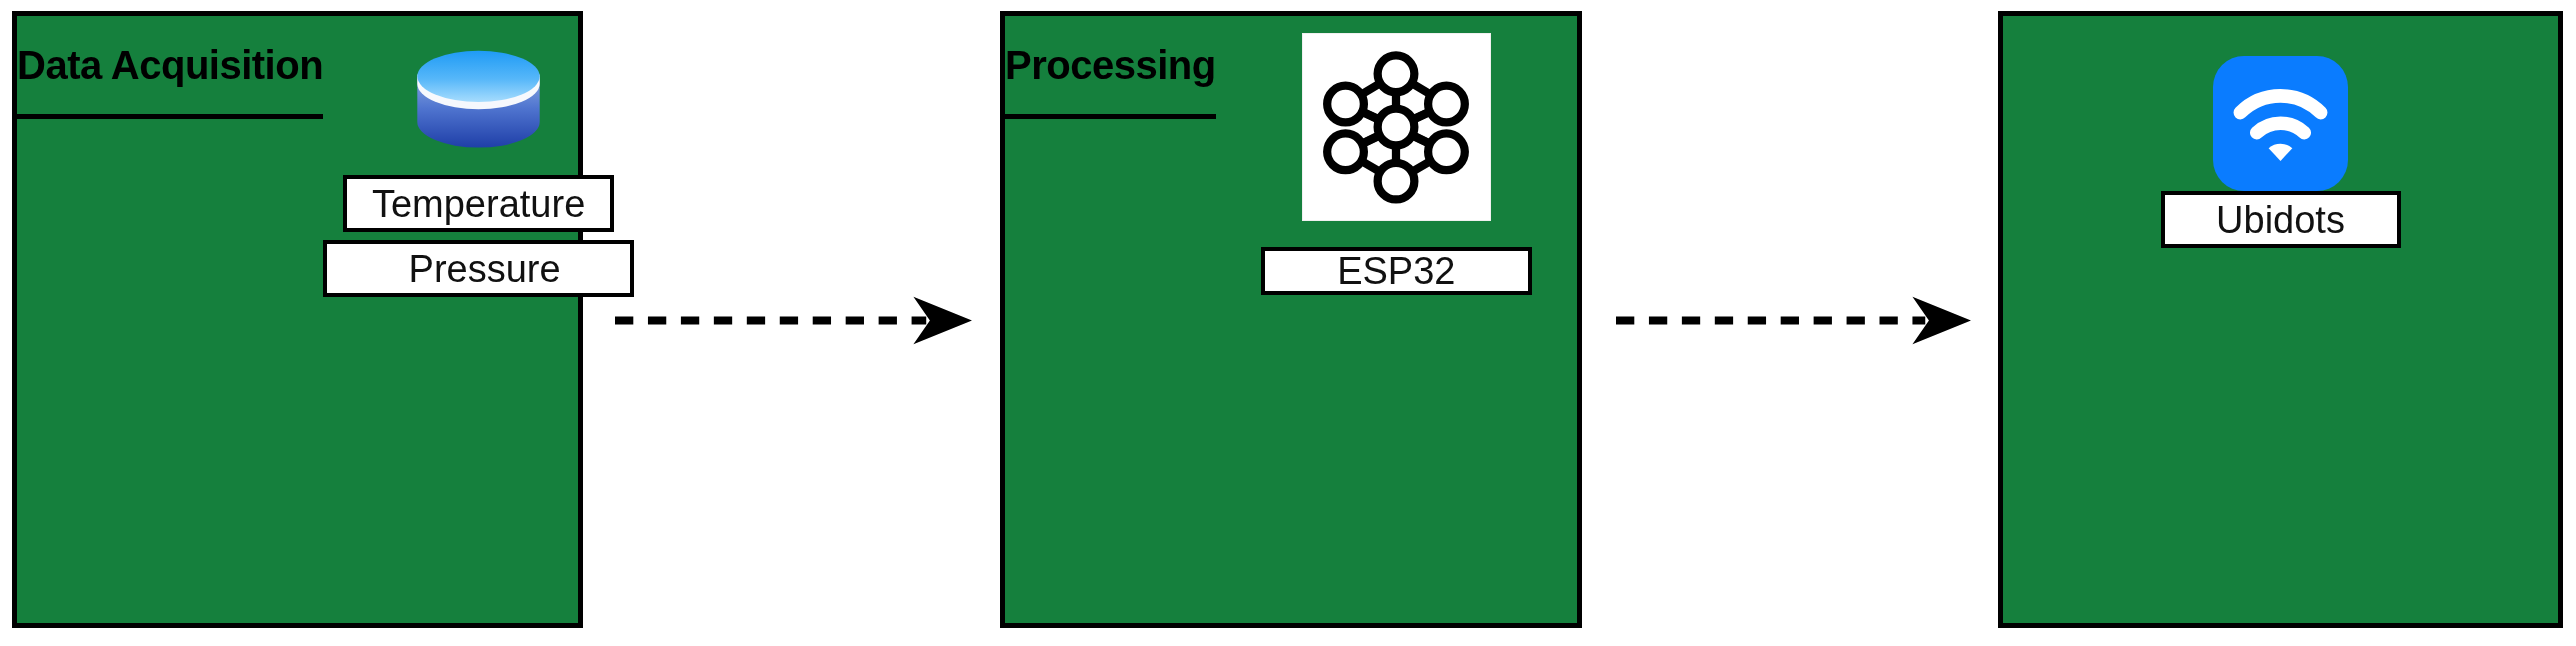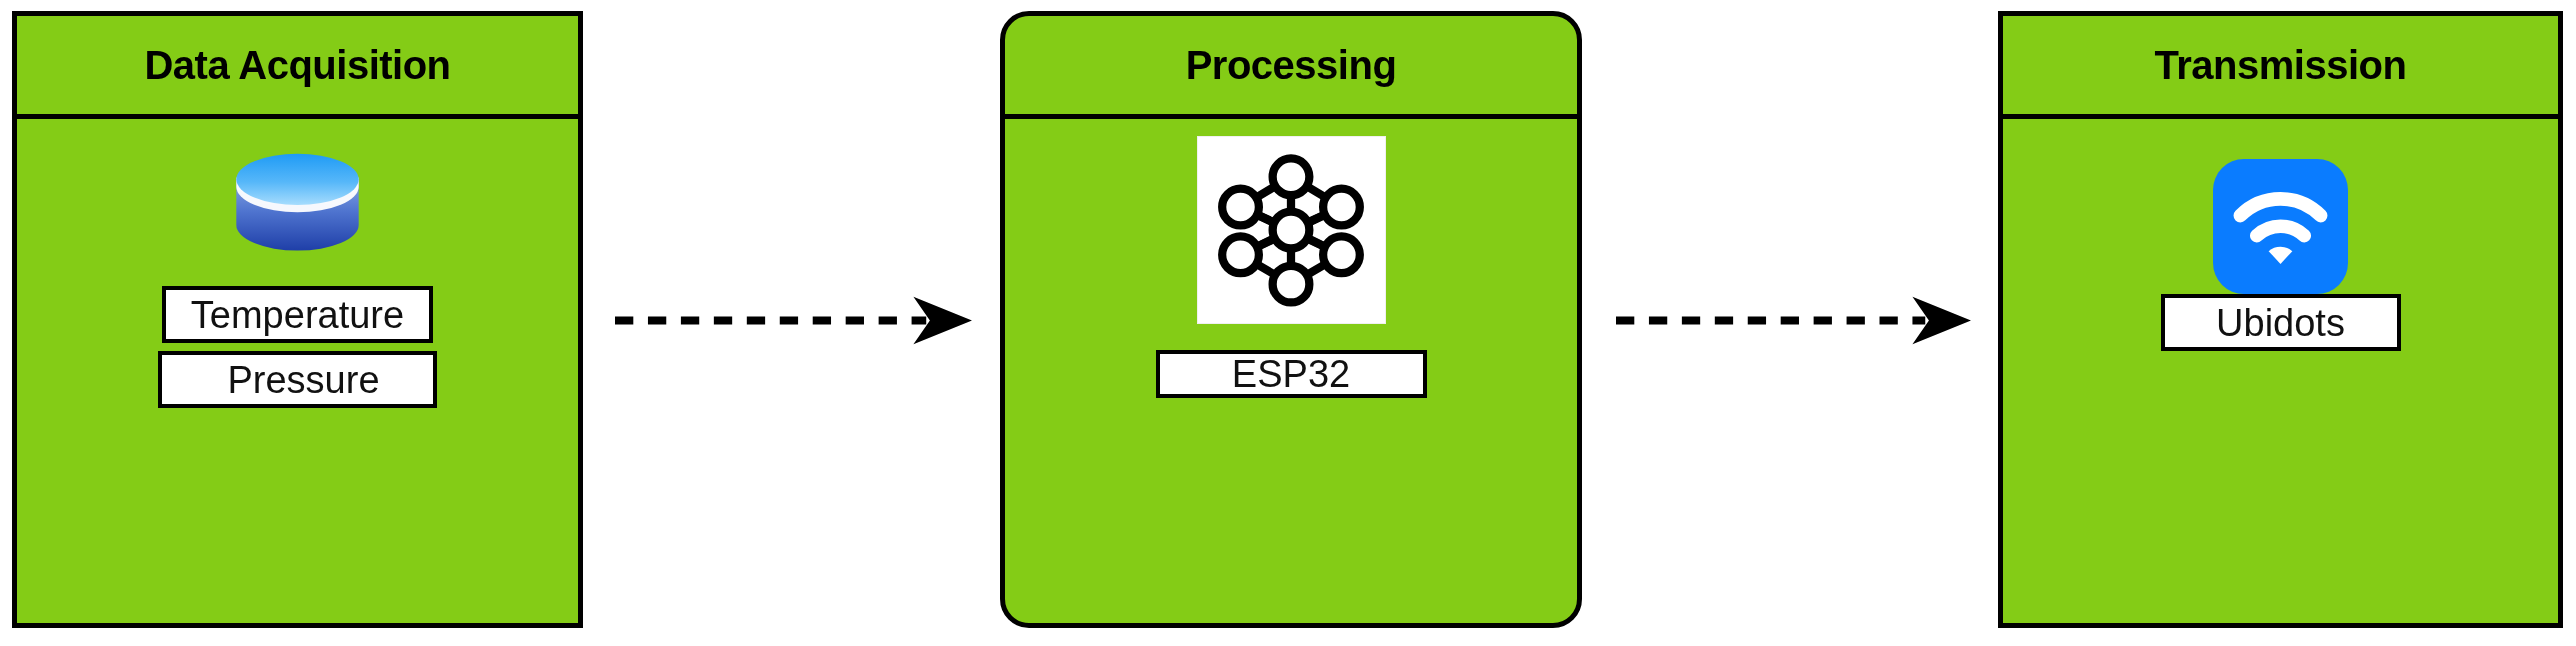--- a/index.html
+++ b/index.html
@@ -19,27 +19,25 @@
     width: 2576px;
     height: 646px;
     background: #ffffff;
   }
 
   
   .panel {
     position: absolute;
     box-sizing: border-box;
     border: 5.5px solid #000000;
-    background: #84cc16;
-    display: flex;
-    flex-direction: column;
-    justify-content: center;
+    background: #15803d;
+    display: flex;
   }
   .panel-1 { left: 12px;   top: 11px; width: 571px; height: 617px; }
-  .panel-2 { left: 1000px; top: 11px; width: 582px; height: 617px; border-radius: 29px; }
+  .panel-2 { left: 1000px; top: 11px; width: 582px; height: 617px; }
   .panel-3 { left: 1998px; top: 11px; width: 565px; height: 617px; }
 
   .panel-header {
     box-sizing: border-box;
     height: 103px;
     border-bottom: 5.5px solid #000000;
     display: flex;
     align-items: center;
     justify-content: center;
     flex: 0 0 auto;
@@ -98,35 +96,35 @@
   }
 
   
   .box-list {
     display: flex;
     flex-direction: column;
     align-items: center;
     width: 100%;
     gap: 8.2px;
   }
-  .p1-boxes { margin-top: 28px; }
+  .p1-boxes { margin-top: 20px; }
   .p2-boxes { margin-top: 26px; }
   .p3-boxes { }
 
   .label-box {
     box-sizing: border-box;
     border: 4.6px solid #000000;
     background: #ffffff;
     display: flex;
     align-items: center;
     justify-content: center;
     height: 57px;
   }
   .box-temperature { width: 271px; }
-  .box-pressure    { width: 279px; padding-left: 12px; }
+  .box-pressure    { width: 311px; padding-left: 12px; }
   .box-esp32       { width: 271px; height: 48px; }
   .box-ubidots     { width: 240px; height: 57px; }
 
   .label-text {
     font-size: 38px;
     font-weight: normal;
     color: #111111;
     line-height: 1;
     white-space: nowrap;
   }
@@ -245,23 +243,20 @@
   </div>
 
   <div class="arrow arrow-2">
     <svg viewBox="0 0 388 60" width="355" height="55" aria-hidden="true">
       <line x1="0" y1="30" x2="338" y2="30" stroke="#000000" stroke-width="9" stroke-dasharray="20 16"></line>
       <polygon points="324,4 388,30 324,56 342,30" fill="#000000"></polygon>
     </svg>
   </div>
 
   <div class="panel panel-3">
-    <div class="panel-header">
-      <div class="panel-title">Transmission</div>
-    </div>
     <div class="panel-body">
 
       <div class="icon-wrap icon-wifi">
         <svg viewBox="0 0 148 148" width="135" height="135" aria-hidden="true">
           <rect x="0" y="0" width="148" height="148" rx="34" ry="34" fill="#0a7cff"></rect>
           <g stroke="#ffffff" fill="none" stroke-linecap="round">
             <path d="M30 62 A62 62 0 0 1 118 62" stroke-width="15"></path>
             <path d="M48 84 A38 38 0 0 1 100 84" stroke-width="15"></path>
           </g>
           <path d="M61 101 L74 115 L87 101 A20 20 0 0 0 61 101 Z" fill="#ffffff"></path>

